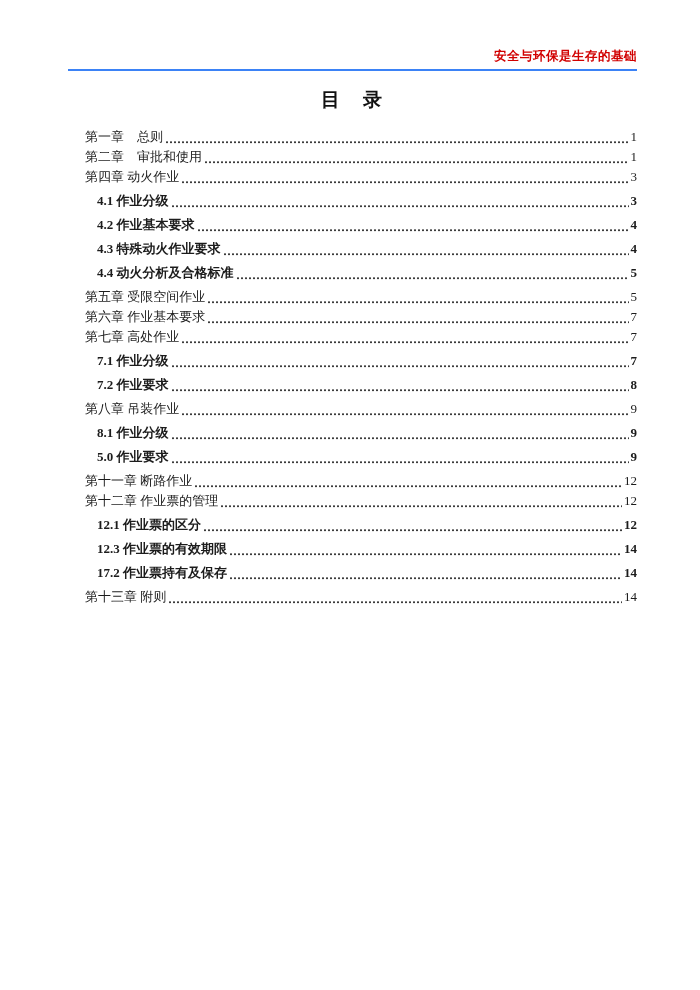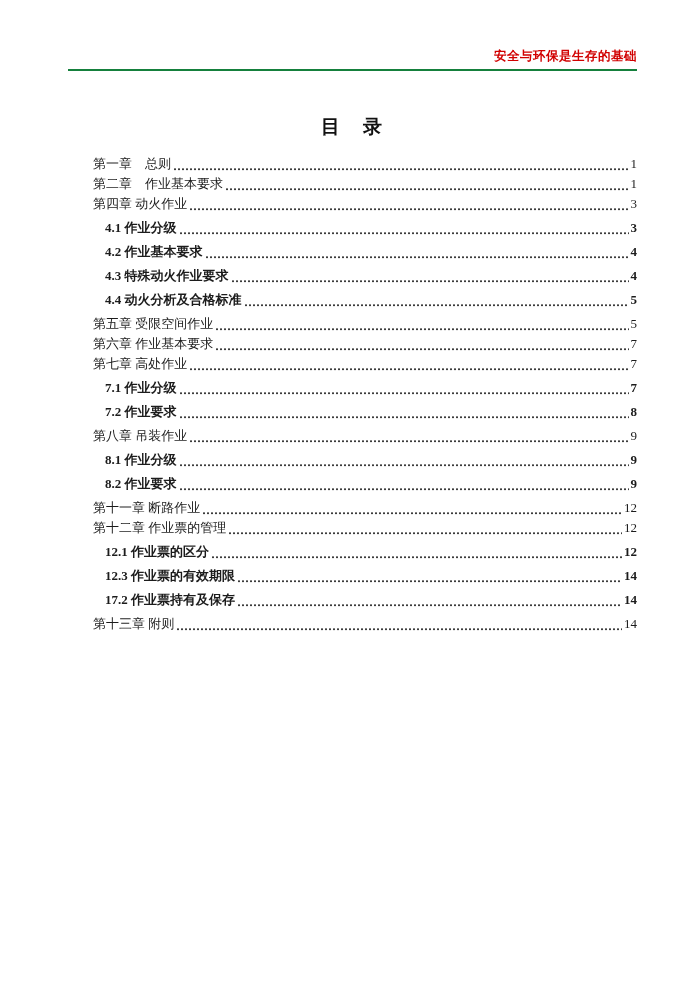--- a/index.html
+++ b/index.html
@@ -12,53 +12,52 @@
     width: 700px;
     height: 990px;
     background: #ffffff;
     box-sizing: border-box;
     padding: 48px 63px 0 68px;
     font-family: "Liberation Serif", "DejaVu Serif", serif;
     color: #1c1c1c;
     overflow: hidden;
   }
   .header {
-    border-bottom: 2px solid #15803d;
+    border-bottom: 2px solid #3b82f6;
     padding-bottom: 4px;
     text-align: right;
   }
   .slogan {
     color: #d10000;
     font-size: 12.5px;
     font-weight: bold;
     letter-spacing: 0.5px;
   }
   .doc-title {
-    margin: 43px 0 14px 0;
+    margin: 16px 0 14px 0;
     text-align: center;
     font-size: 19px;
     font-weight: bold;
     color: #111111;
     letter-spacing: 2px;
   }
   .toc {
     font-size: 13px;
   }
   .toc-row {
     display: flex;
     align-items: baseline;
     line-height: 20px;
     white-space: nowrap;
   }
   .toc-row.chapter { margin-left: 17px; }
   .toc-row.sub     { margin-left: 29px; margin-top: 4px; margin-bottom: 4px; font-weight: bold; }
   .toc-label {
     flex: 0 0 auto;
     color: #1c1c1c;
-    margin-left: 8px;
   }
   .leader {
     flex: 1 1 auto;
     align-self: flex-end;
     height: 3px;
     margin: 0 2px 3px 3px;
     background-image: radial-gradient(circle at 1px 1.4px, #3c3c3c 0.9px, transparent 1.25px);
     background-size: 4px 3px;
     background-repeat: repeat-x;
   }
@@ -78,21 +77,21 @@
   <div class="doc-title">目　录</div>
 
   <div class="toc" id="toc-list">
   <div class="toc-row chapter">
     <span class="toc-label">第一章　总则</span>
     <span class="leader"></span>
     <span class="toc-page">1</span>
   </div>
 
   <div class="toc-row chapter">
-    <span class="toc-label">第二章　作业基本要求</span>
+    <span class="toc-label">第二章　审批和使用</span>
     <span class="leader"></span>
     <span class="toc-page">1</span>
   </div>
 
 
   <div class="toc-row chapter">
     <span class="toc-label">第四章 动火作业</span>
     <span class="leader"></span>
     <span class="toc-page">3</span>
   </div>
@@ -157,21 +156,21 @@
     <span class="toc-page">9</span>
   </div>
 
   <div class="toc-row sub">
     <span class="toc-label">8.1 作业分级</span>
     <span class="leader"></span>
     <span class="toc-page">9</span>
   </div>
 
   <div class="toc-row sub">
-    <span class="toc-label">8.2 作业要求</span>
+    <span class="toc-label">5.0 作业要求</span>
     <span class="leader"></span>
     <span class="toc-page">9</span>
   </div>
 
 
 
   <div class="toc-row chapter">
     <span class="toc-label">第十一章 断路作业</span>
     <span class="leader"></span>
     <span class="toc-page">12</span>

